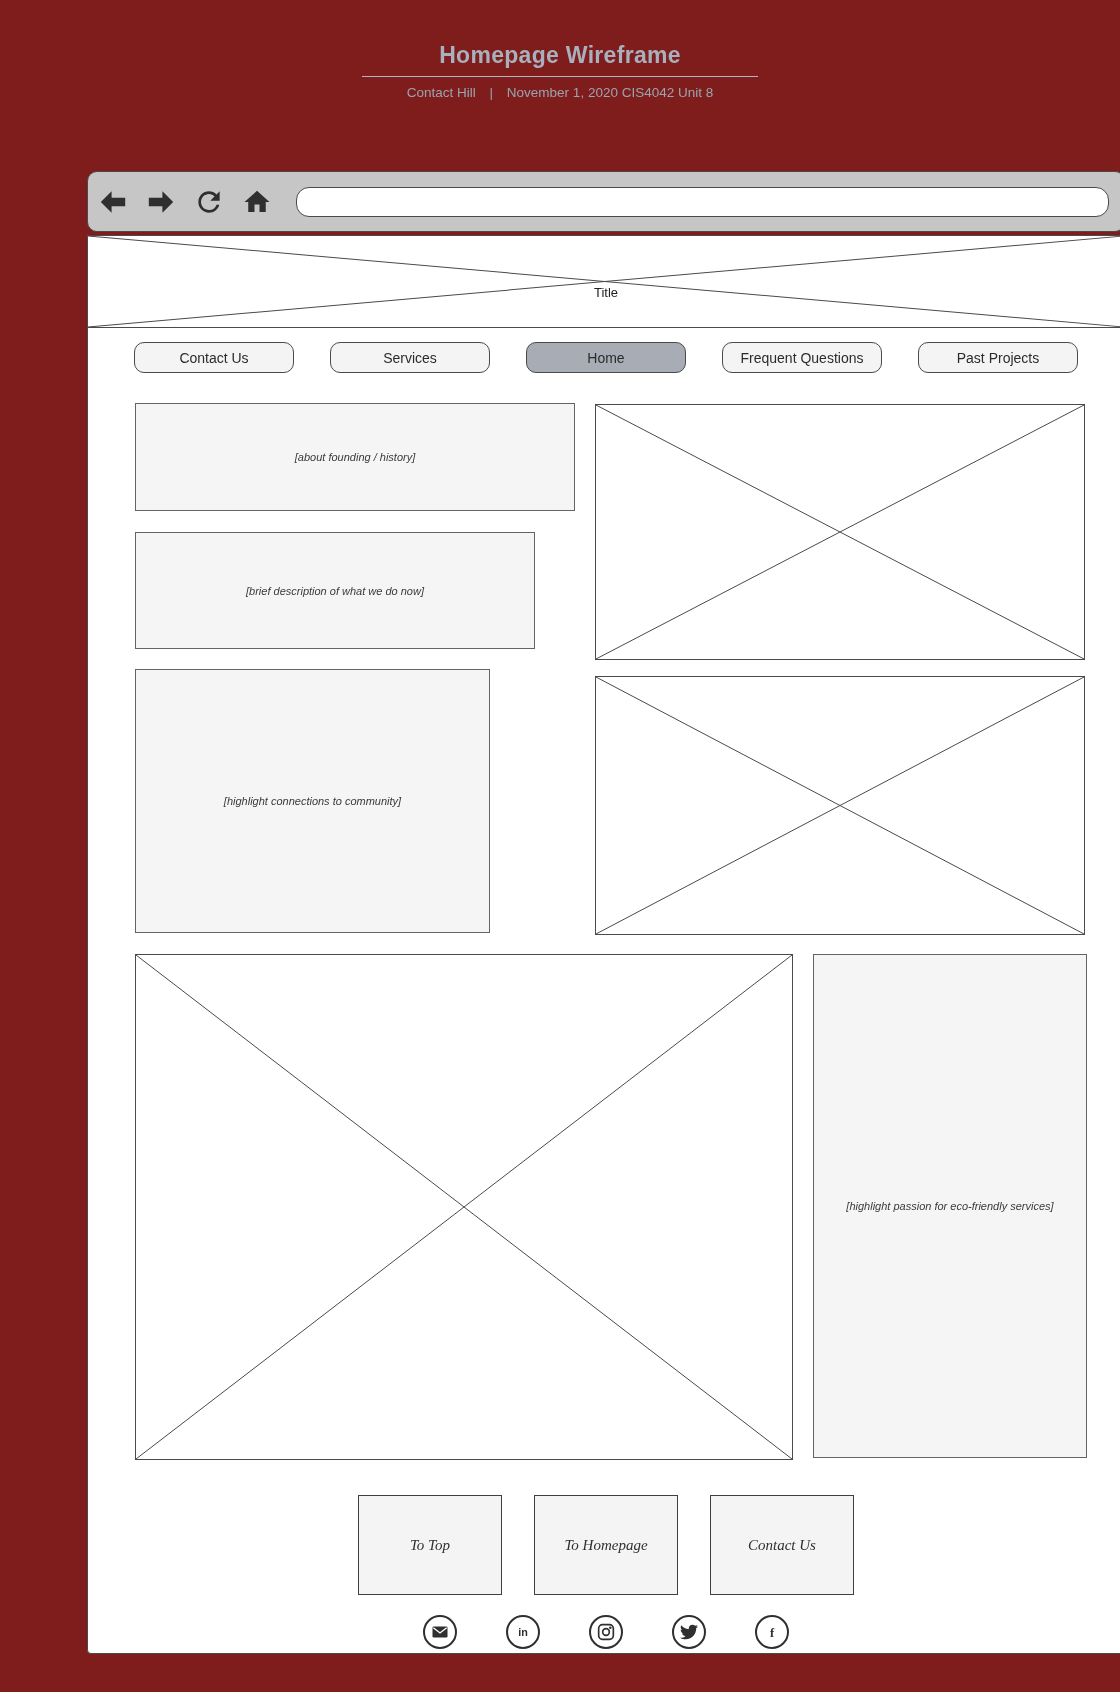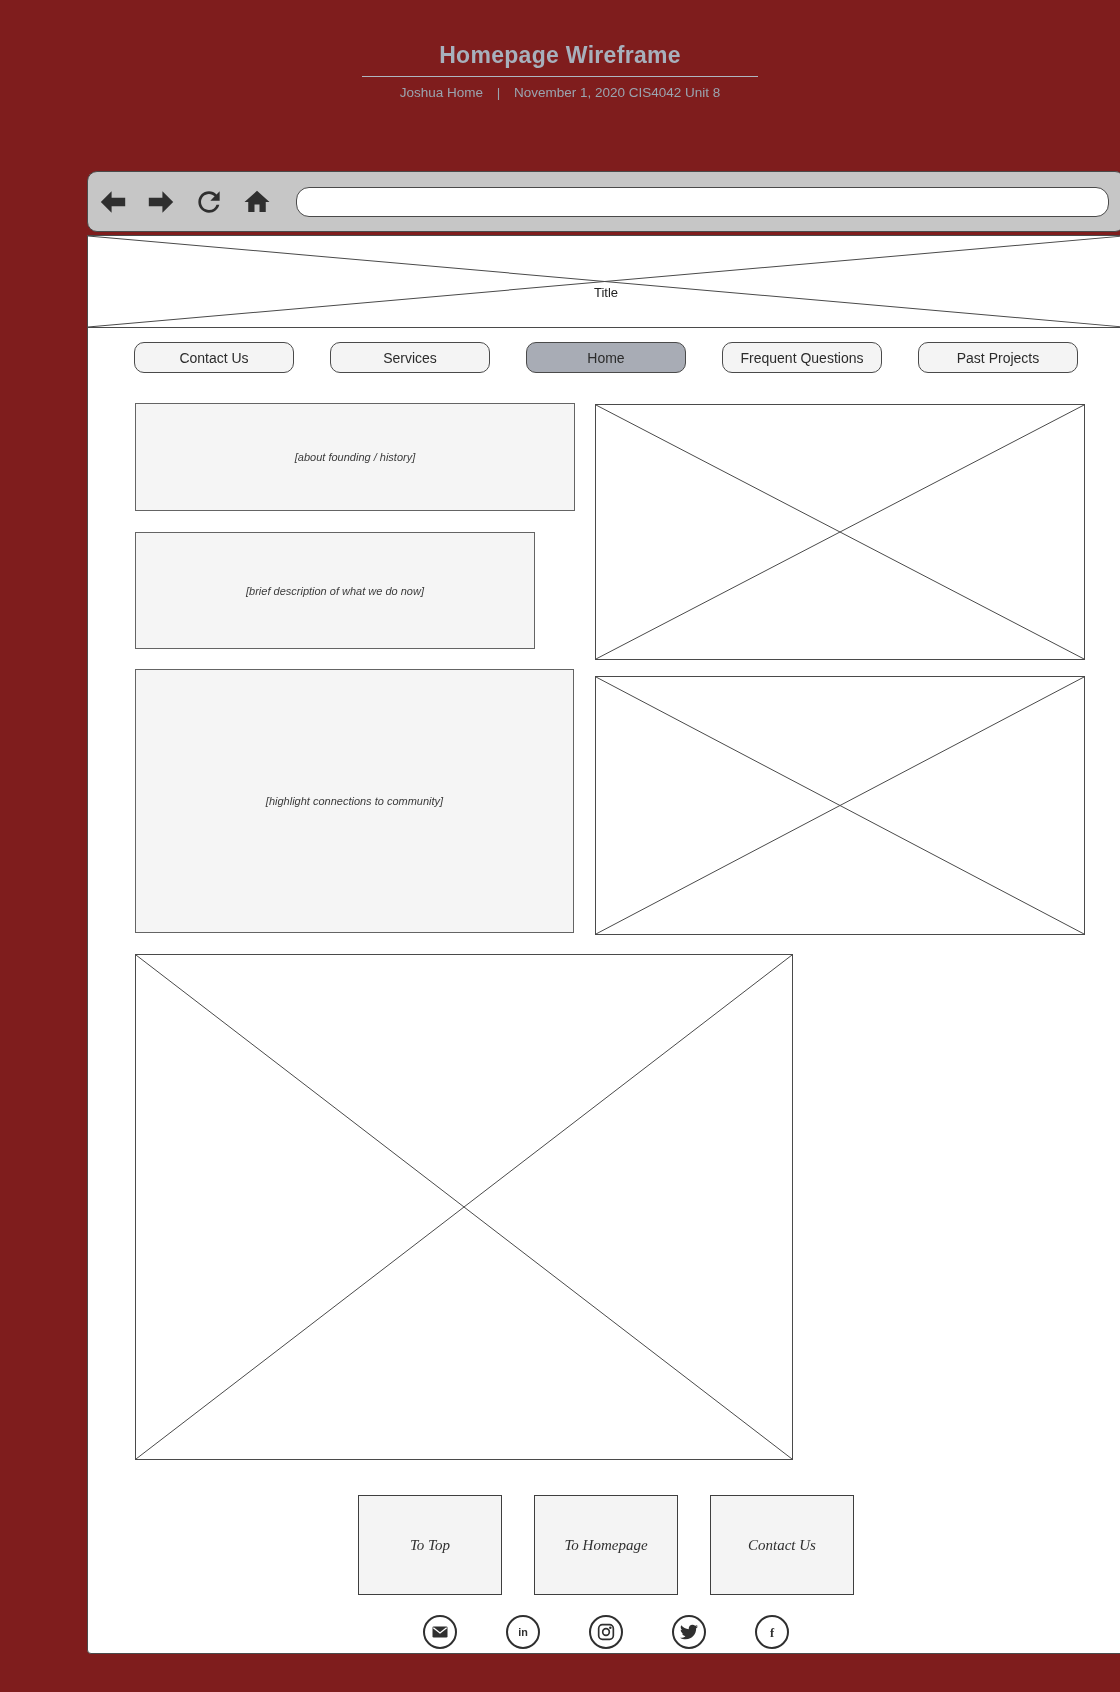--- a/index.html
+++ b/index.html
@@ -71,21 +71,21 @@
 </style>
 </head>
 <body>
 
 <div class="page">
 
   <div class="doc-header">
     <h1 class="doc-title">Homepage Wireframe</h1>
     <div class="doc-rule"></div>
     <p class="doc-byline">
-      <span>Joshua Home</span>
+      <span>Contact Hill</span>
       <span class="sep">|</span>
       <span>November 1, 2020 CIS4042 Unit 8</span>
     </p>
   </div>
 
   <div class="browser">
 
     <div class="toolbar">
       <span class="tb-icon">
         <svg width="30" height="30" viewBox="0 0 32 32">
@@ -124,21 +124,21 @@
         <button class="nav-btn">Contact Us</button>
         <button class="nav-btn">Services</button>
         <button class="nav-btn active">Home</button>
         <button class="nav-btn">Frequent Questions</button>
         <button class="nav-btn">Past Projects</button>
       </div>
 
       <div class="content-grid">
         <div class="tbox" style="left:47px;top:0;width:440px;height:108px;">[about founding / history]</div>
         <div class="tbox" style="left:47px;top:129px;width:400px;height:117px;">[brief description of what we do now]</div>
-        <div class="tbox" style="left:47px;top:266px;width:439px;height:264px;font-style:italic;">[highlight connections to community]</div>
+        <div class="tbox" style="left:47px;top:266px;width:355px;height:264px;font-style:italic;">[highlight connections to community]</div>
 
         <div class="xbox img1" style="top:1px;height:254px;">
           <svg class="cross" viewBox="0 0 100 100" preserveAspectRatio="none">
             <line x1="0" y1="0" x2="100" y2="100"></line>
               <line x1="100" y1="0" x2="0" y2="100"></line>
           </svg>
         </div>
         <div class="xbox img2" style="top:273px;height:257px;">
           <svg class="cross" viewBox="0 0 100 100" preserveAspectRatio="none">
             <line x1="0" y1="0" x2="100" y2="100"></line>
@@ -147,20 +147,21 @@
         </div>
       </div>
 
       <div class="band2">
         <div class="xbox bigimg">
           <svg class="cross" viewBox="0 0 100 100" preserveAspectRatio="none">
             <line x1="0" y1="0" x2="100" y2="100"></line>
               <line x1="100" y1="0" x2="0" y2="100"></line>
           </svg>
         </div>
+        <div class="tbox tallbox">[highlight passion for eco-friendly services]</div>
       </div>
 
       <div class="footer-btns">
         <div class="fbtn">To Top</div>
         <div class="fbtn">To Homepage</div>
         <div class="fbtn">Contact Us</div>
       </div>
 
       <div class="social">
         <span class="soc">

